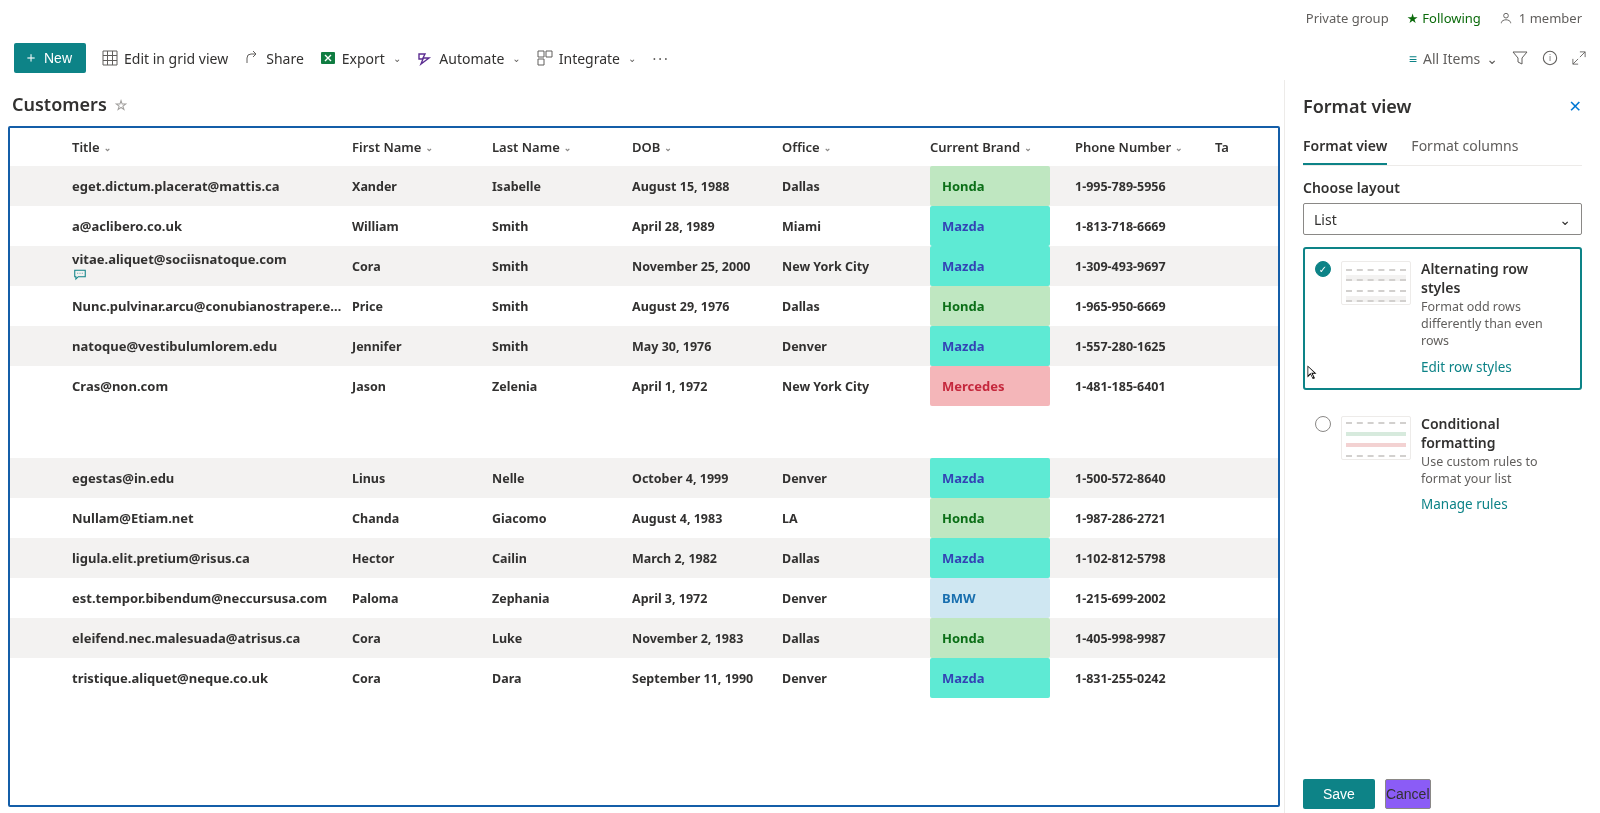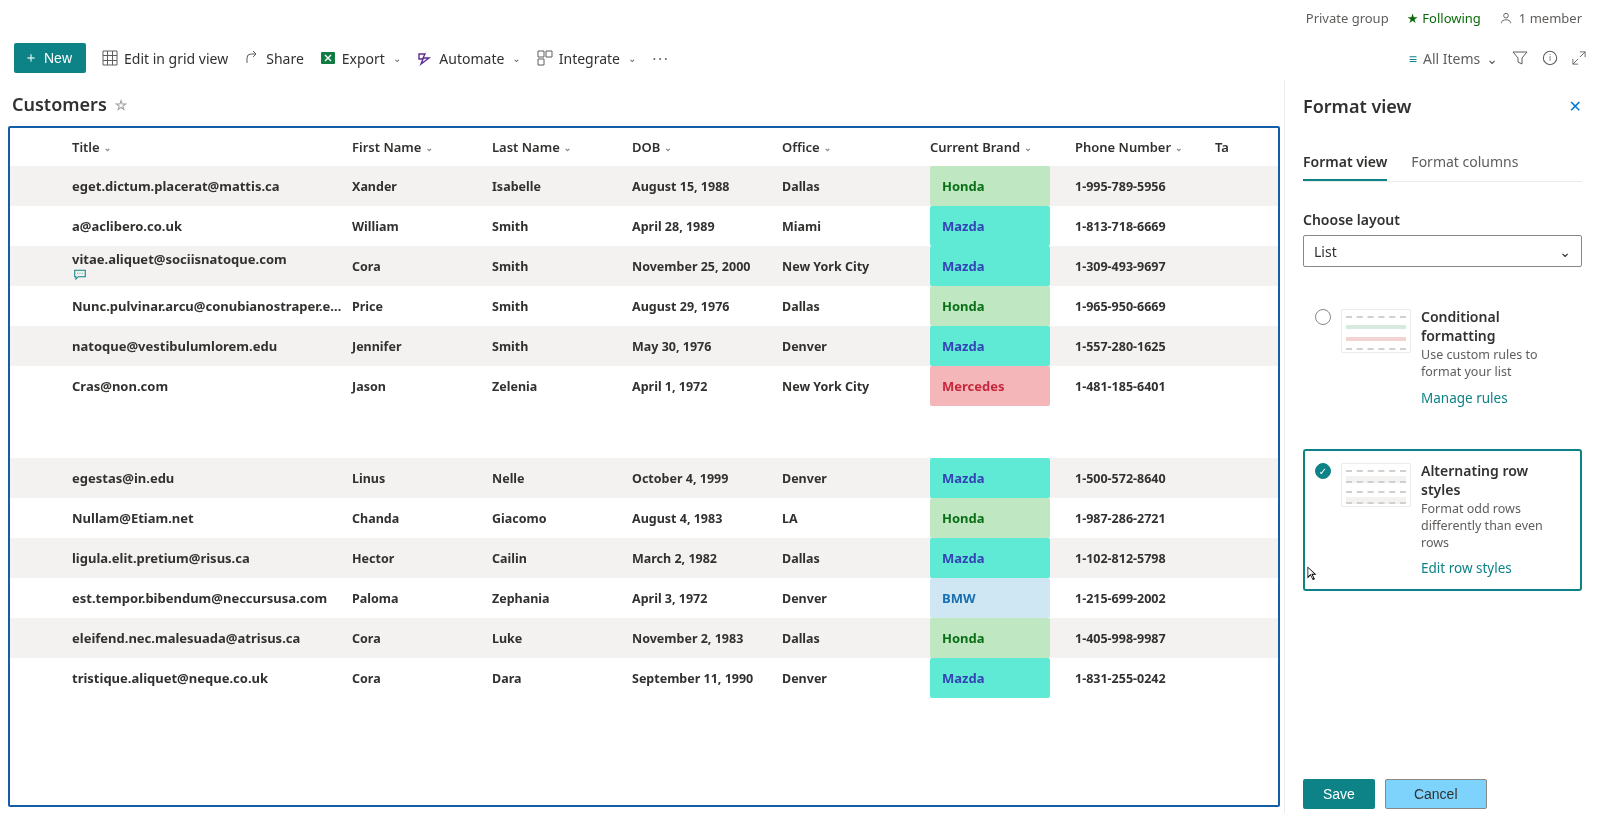--- a/index.html
+++ b/index.html
@@ -48,21 +48,21 @@
   .brand-honda    { background:#bfe7c1; color:#0b6f17; }
   .brand-mazda    { background:#5eead4; color:#3344b5; }
   .brand-mercedes { background:#f4b6b9; color:#c5283d; }
   .brand-bmw      { background:#cfe7f2; color:#186faf; }
 
   .comment-badge { color:#0d8387; margin-left:6px; }
 
   .gap-row { height:52px; }
 
   
-  .panel { width:316px; border-left:1px solid #edebe9; padding:14px 18px 0 18px; display:flex; flex-direction:column; gap:28px; }
+  .panel { width:316px; border-left:1px solid #edebe9; padding:14px 18px 0 18px; display:flex; flex-direction:column; gap:12px; }
   .panel-h { display:flex; align-items:center; justify-content:space-between; }
   .panel-h h2 { margin:0; font-size:18px; font-weight:600; }
   .panel-h .close { color:#0078d4; font-size:16px; cursor:pointer; }
 
   .tabs { display:flex; gap:24px; border-bottom:1px solid #edebe9; }
   .tab { padding:6px 0 8px 0; font-size:14px; color:#605e5c; cursor:pointer; }
   .tab.active { color:#323130; font-weight:600; border-bottom:2px solid #0d8387; }
 
   .field-label { font-size:14px; font-weight:600; }
   .select { border:1px solid #8a8886; border-radius:2px; height:32px; display:flex; align-items:center; justify-content:space-between; padding:0 10px; font-size:14px; cursor:pointer; }
@@ -82,21 +82,21 @@
   .opt-title { font-weight:600; font-size:14px; }
   .opt-desc  { font-size:12.5px; color:#605e5c; line-height:1.35; margin-top:2px; }
   .opt-link  { font-size:13.5px; color:#0d8387; margin-top:8px; display:inline-block; cursor:pointer; }
 
   .cursor { position:absolute; width:18px; height:18px; pointer-events:none; }
 
   .panel-footer { margin-top:auto; display:flex; flex-direction:column; gap:10px; padding-bottom:4px; }
   .adv { color:#0d8387; font-size:14px; cursor:pointer; }
   .footer-btns { display:flex; gap:10px; }
   .btn-save { background:#0d8387; color:#fff; border:none; padding:7px 20px; font-size:14px; border-radius:2px; cursor:pointer; }
-  .btn-cancel { background:#7dd3fc; color:#323130; border:1px solid #8a8886; padding:6px 28px; font-size:14px; border-radius:2px; cursor:pointer; }
+  .btn-cancel { background:#8b5cf6; color:#323130; border:1px solid #8a8886; padding:6px 0; font-size:14px; border-radius:2px; cursor:pointer; }
 
   svg { display:block; }
 </style>
 </head>
 <body>
 
 <div class="context-bar">
   <span>Private group</span>
   <span class="follow">
     <span>★</span>
@@ -393,54 +393,54 @@
     </div>
 
     <div>
       <div class="field-label">Choose layout</div>
       <div class="select" style="margin-top:6px;">
         <span>List</span>
         <span class="chev">⌄</span>
       </div>
     </div>
 
-    <div class="opt-card">
-      <span class="radio"></span>
-      <div class="thumb cf">
-        <div class="ln"></div>
-          <div class="ln"></div>
-          <div class="ln"></div>
-          <div class="ln"></div>
-      </div>
-      <div class="opt-body">
-        <div class="opt-title">Conditional formatting</div>
-        <div class="opt-desc">Use custom rules to format your list</div>
-        <span class="opt-link">Manage rules</span>
-      </div>
-    </div>
-
     <div class="opt-card selected" style="position:relative;">
       <span class="radio on"></span>
       <div class="thumb">
         <div class="ln"></div>
           <div class="ln" style="background:#f3f2f1"></div>
           <div class="ln"></div>
           <div class="ln" style="background:#f3f2f1"></div>
       </div>
       <div class="opt-body">
         <div class="opt-title">Alternating row styles</div>
         <div class="opt-desc">Format odd rows differently than even rows</div>
         <span class="opt-link">Edit row styles</span>
         <svg class="cursor" style="left:-2px;bottom:6px;" viewBox="0 0 24 24">
             <path fill="#000" d="M6 2l0 16 4-4 3 6 3-1-3-6h5z"></path>
             <path fill="#fff" d="M7 4v11l3-3 3 6 1-.4-3-6h4z"></path>
           </svg>
       </div>
     </div>
 
+    <div class="opt-card">
+      <span class="radio"></span>
+      <div class="thumb cf">
+        <div class="ln"></div>
+          <div class="ln"></div>
+          <div class="ln"></div>
+          <div class="ln"></div>
+      </div>
+      <div class="opt-body">
+        <div class="opt-title">Conditional formatting</div>
+        <div class="opt-desc">Use custom rules to format your list</div>
+        <span class="opt-link">Manage rules</span>
+      </div>
+    </div>
+
     <div class="panel-footer">
       <div class="footer-btns">
         <button class="btn-save">Save</button>
         <button class="btn-cancel">Cancel</button>
       </div>
     </div>
   </div>
 </div>
 
 </body></html>

